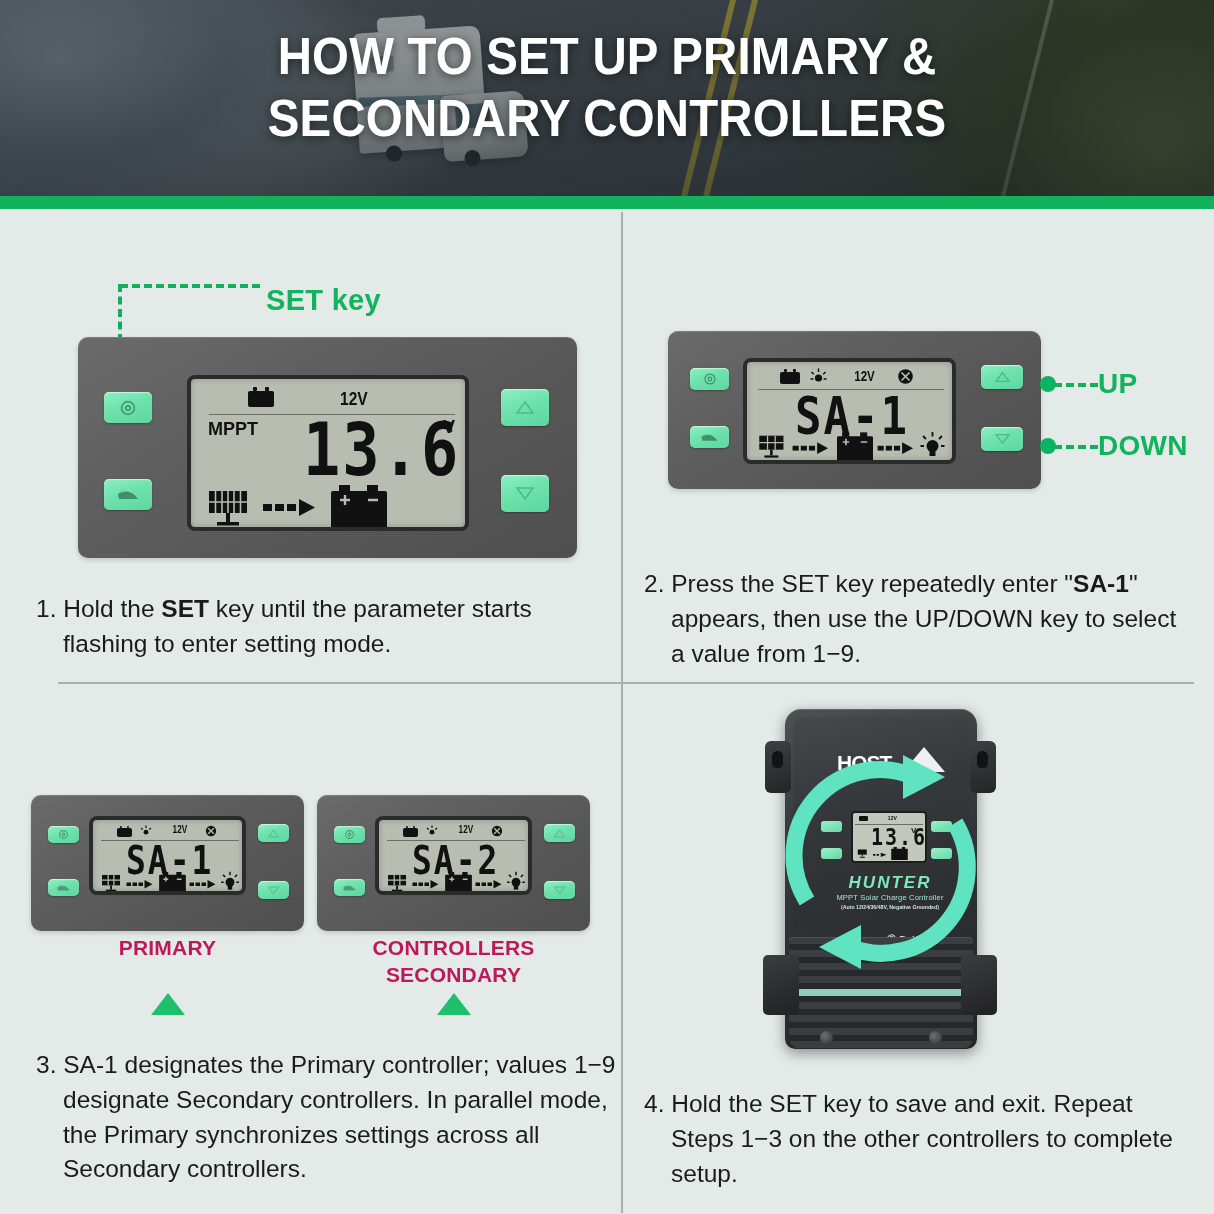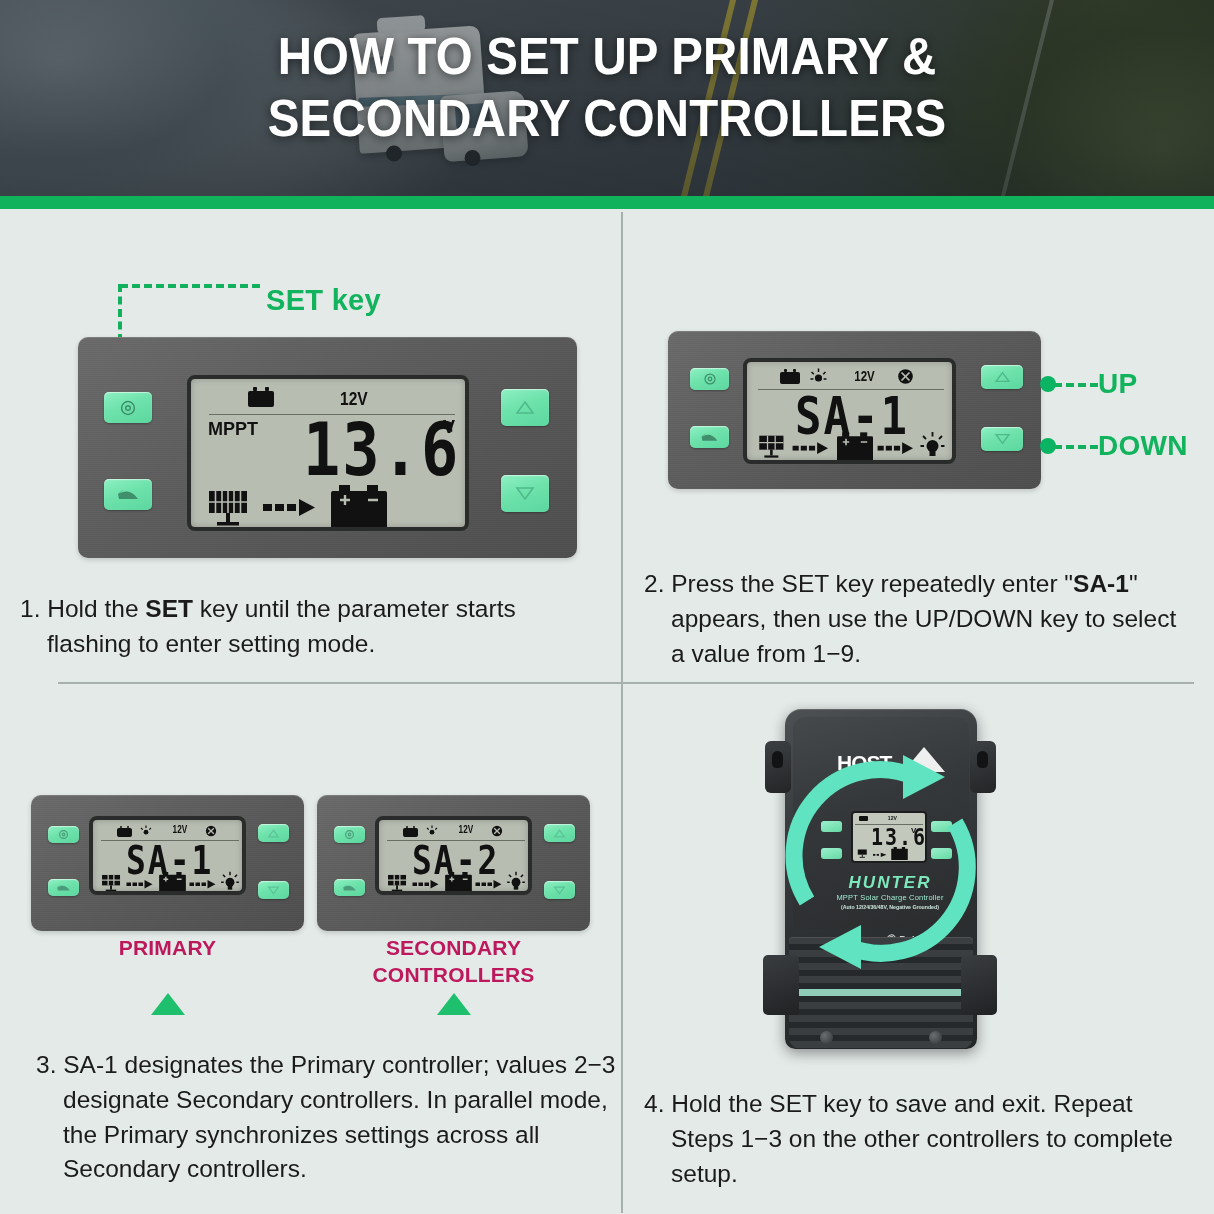--- a/index.html
+++ b/index.html
@@ -349,21 +349,21 @@
           <g stroke="#b8bdb2" stroke-width="2.4">
             <line x1="9" y1="15" x2="19" y2="15"></line>
               <line x1="14" y1="10" x2="14" y2="20"></line>
             <line x1="37" y1="15" x2="47" y2="15"></line>
           </g>
         </svg>
       </div>
     </div>
   </div>
 
-  <div class="cap" style="left:20px; top:592px; width:560px;">
+  <div class="cap" style="left:36px; top:592px; width:560px;">
     <span class="cap-body">
       <span>1.</span>
       <span>Hold the </span><b>SET</b><span> key until the parameter starts flashing to enter setting mode.</span>
     </span>
   </div>
 </div>
 
 <div>
   <div class="ctrl" style="left:668px; top:331px; width:373px; height:158px;">
 
@@ -661,29 +661,29 @@
               <line x1="23" y1="6" x2="20" y2="9"></line>
               <line x1="1.5" y1="16" x2="5" y2="16"></line>
               <line x1="25.5" y1="16" x2="22" y2="16"></line>
             </g>
           </svg>
       </div>
     </div>
   </div>
 
   <div class="minilabel" style="left:321px; top:934px; width:265px;">
+    <div>CONTROLLERS</div>
     <div>SECONDARY</div>
-    <div>CONTROLLERS</div>
   </div>
   <div class="tri" style="left:437px; top:993px;"></div>
 
   <div class="cap" style="left:36px; top:1048px; width:580px;">
     <span class="cap-body">
       <span>3.</span>
-      <span>SA-1 designates the Primary controller; values 2−3 designate Secondary controllers. In parallel mode, the Primary synchronizes settings across all Secondary controllers.</span>
+      <span>SA-1 designates the Primary controller; values 1−9 designate Secondary controllers. In parallel mode, the Primary synchronizes settings across all Secondary controllers.</span>
     </span>
   </div>
 </div>
 
 <div>
 
   <div class="device">
     <div class="dev-body"></div>
 
     <div class="dev-ear" style="left:2px; top:36px;">

